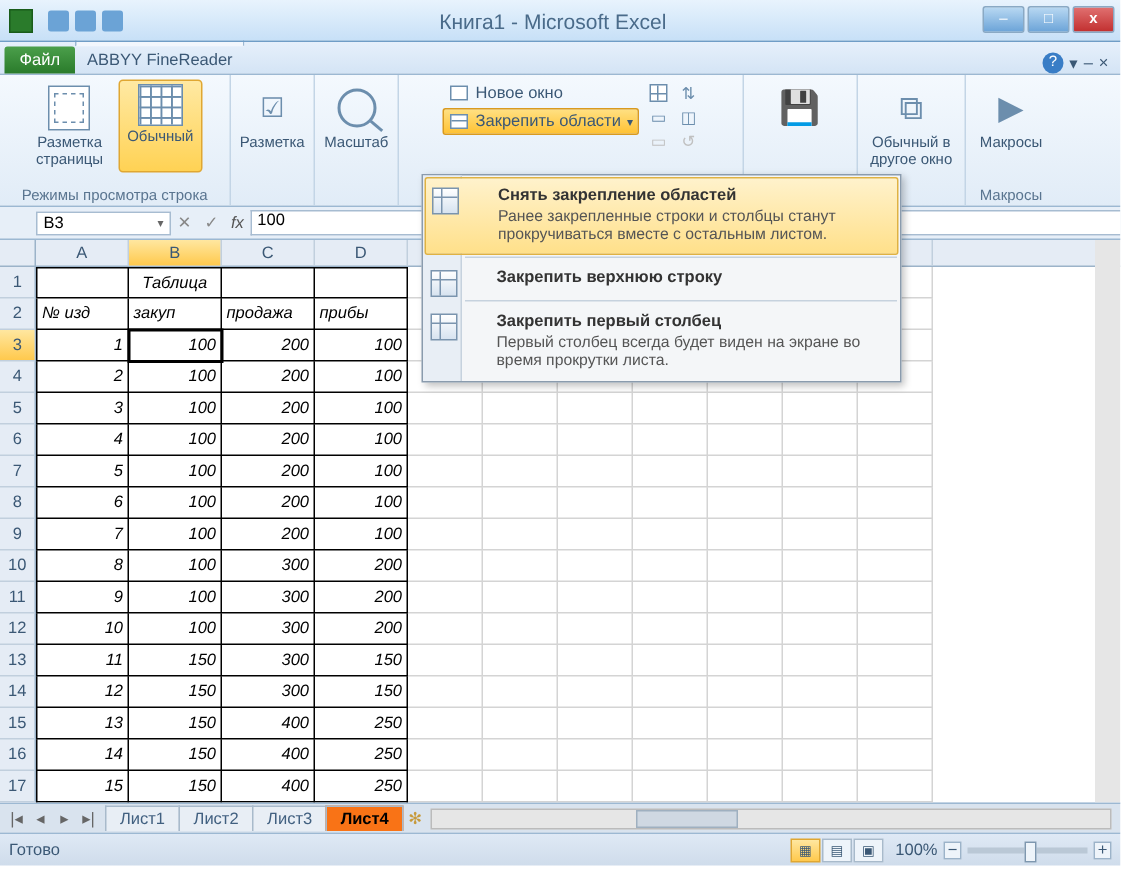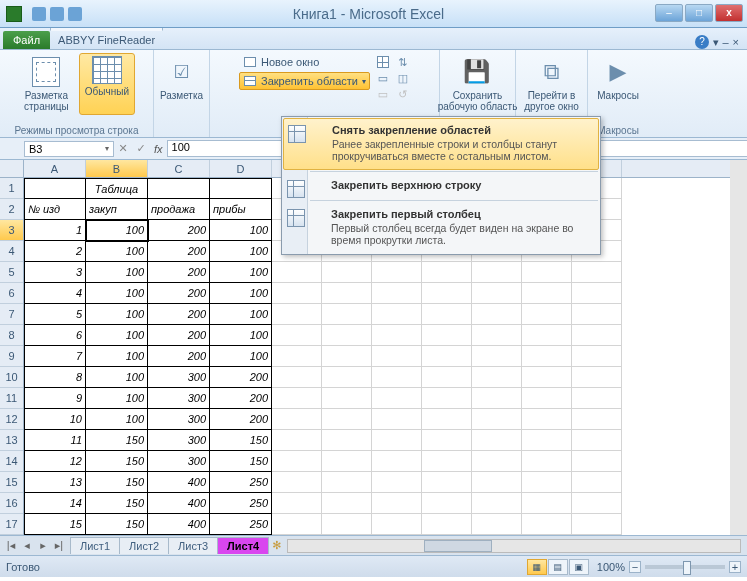--- a/index.html
+++ b/index.html
@@ -79,21 +79,21 @@
   .dd-ico::after{top:0;bottom:0;left:5px;width:1px;}
   .dd-ttl { font-weight:bold; font-size:11px; color:#333;}
   .dd-desc { font-size:10.5px; color:#555; line-height:12px; margin-top:2px;}
   .dd-sep { height:1px; background:#c6d2de; margin:1px 2px 1px 28px;}
   
   
   .sheet-bar { height:20px; background:#d9e3ee; display:flex; align-items:center; border-top:1px solid #9cb8d2; font-size:11px;}
   .sh-nav { display:flex; gap:2px; padding:0 4px; color:#666;}
   .sh-nav span { width:14px; text-align:center;}
   .sh-tab { padding:2px 9px; background:#e8eef5; border:1px solid #a8bacb; border-bottom:none; margin-right:-1px; color:#416080;}
-  .sh-tab.active { background:#d946ef; font-weight:bold; color:#000;}
+  .sh-tab.active { background:#f97316; font-weight:bold; color:#000;}
   .sh-scroll { flex:1; height:14px; background:#e6e6e6; margin:0 6px; border:1px solid #bbb; position:relative;}
   .sh-thumb { position:absolute; left:30%; width:15%; top:0; bottom:0; background:#cfd8e2; border:1px solid #9fb0c0;}
   
   
   .status-bar { height:22px; background:linear-gradient(#dfe9f5,#cfdceb); display:flex; align-items:center; border-top:1px solid #9cb8d2; padding:0 6px; font-size:11px; color:#3b5875;}
   .view-btns { margin-left:auto; display:flex; gap:1px;}
   .vbtn { width:20px; height:16px; border:1px solid #a8bacb; background:#eef4fa; font-size:9px; text-align:center; line-height:14px;}
   .vbtn.sel { background:linear-gradient(#ffe7a0,#ffc94d); border-color:#e0a732;}
   .zoom { display:flex; align-items:center; gap:4px; margin-left:8px;}
   .zslider { width:80px; height:4px; background:#bac8d6; position:relative;}
@@ -161,20 +161,30 @@
         <div class="rbig-lbl">Обычный</div>
       </div>
     </div>
     <div class="rgroup-label">Режимы просмотра строка</div>
   </div>
   <div class="rgroup" style="width:56px">
     <div class="rbig">
       <div class="rbig-btn">
         <div class="rbig-ico" style="font-size:18px;color:#6c8ead;">☑</div>
         <div class="rbig-lbl">Разметка</div>
+      </div>
+    </div>
+  </div>
+  <div class="rgroup" style="width:56px">
+    <div class="rbig">
+      <div class="rbig-btn">
+        <div class="rbig-ico">
+            <div class="ic-mag"></div>
+          </div>
+        <div class="rbig-lbl">Масштаб</div>
       </div>
     </div>
   </div>
   <div class="rgroup" style="width:230px">
     <div style="display:flex;gap:6px;align-items:flex-start;">
       <div class="rsmall">
         <div class="rsmall-btn">
           <span class="rico">
               <span class="ic-newwin"></span>
             </span>
@@ -200,30 +210,28 @@
         <span class="rico" style="color:#6c8ead;">◫</span>
         <span class="rico" style="color:#c0c0c0;">↺</span>
       </div>
     </div>
     <div class="rgroup-label">Окно</div>
   </div>
   <div class="rgroup" style="width:76px">
     <div class="rbig">
         <div class="rbig-btn">
       <div class="rbig-ico" style="color:#6c8ead;font-size:22px;">💾</div>
-      <div class="rbig-lbl" style="white-space:pre;">Сохранить
-рабочую область</div>
     </div>
       </div>
   </div>
   <div class="rgroup" style="width:72px">
     <div class="rbig">
         <div class="rbig-btn">
       <div class="rbig-ico" style="color:#6c8ead;font-size:22px;">⧉</div>
-      <div class="rbig-lbl" style="white-space:pre;">Перейти в
+      <div class="rbig-lbl" style="white-space:pre;">Обычный в
 другое окно</div>
     </div>
       </div>
   </div>
   <div class="rgroup" style="width:60px;border-right:none;">
     <div class="rbig">
         <div class="rbig-btn">
       <div class="rbig-ico" style="color:#6c8ead;font-size:22px;">▶</div>
       <div class="rbig-lbl">Макросы</div>
     </div>

